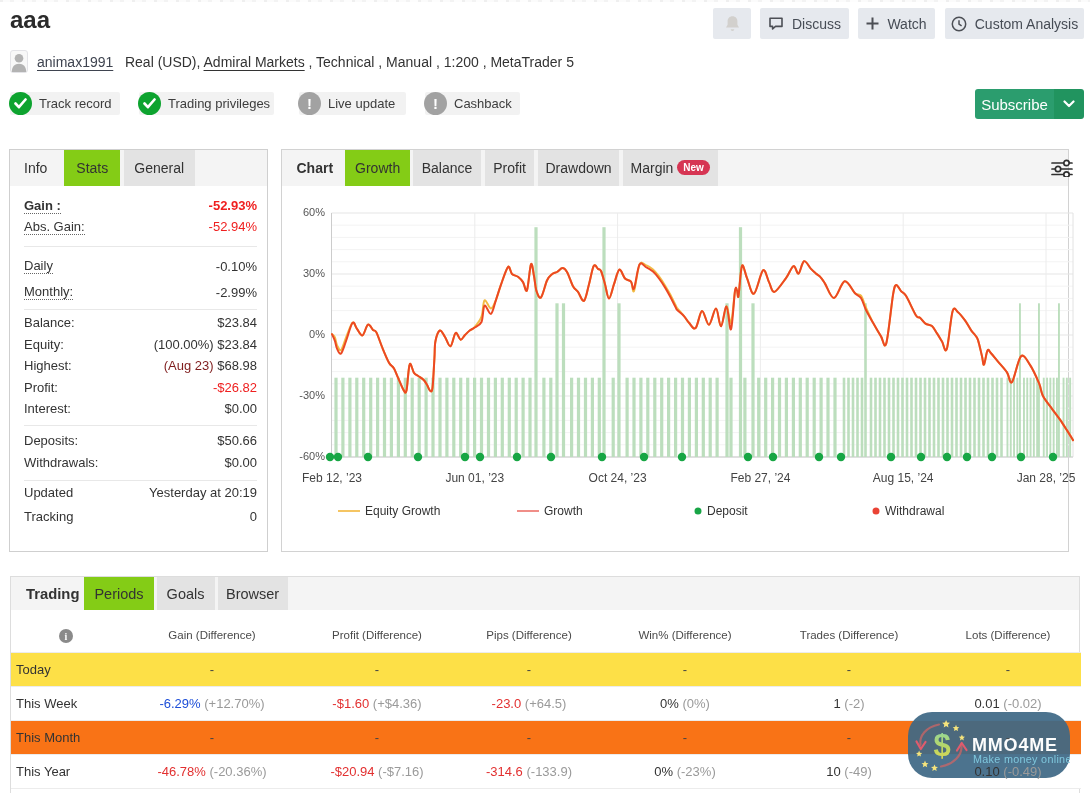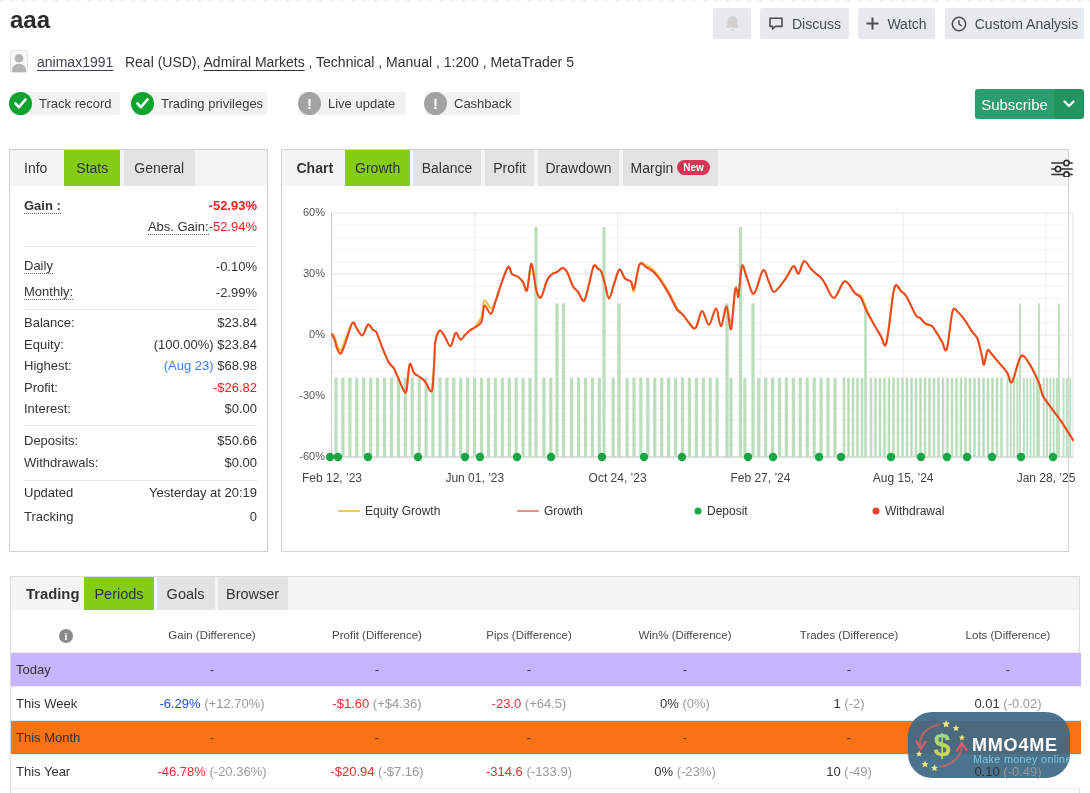--- a/index.html
+++ b/index.html
@@ -57,21 +57,21 @@
 </div>
 
 <div class="pill" style="left:10px;width:110px">
  <span class="cir" style="background:#0da32f">
       <svg width="13" height="11" viewBox="0 0 13 11">
         <path d="M1.5 5.5l3.4 3.7L11.5 1.5" fill="none" stroke="#fff" stroke-width="2.6" stroke-linecap="round" stroke-linejoin="round"></path>
       </svg>
     </span>
  Track record
 </div>
-<div class="pill" style="left:132px;width:135px">
+<div class="pill" style="left:139px;width:135px">
  <span class="cir" style="background:#0da32f">
       <svg width="13" height="11" viewBox="0 0 13 11">
         <path d="M1.5 5.5l3.4 3.7L11.5 1.5" fill="none" stroke="#fff" stroke-width="2.6" stroke-linecap="round" stroke-linejoin="round"></path>
       </svg>
     </span>
  Trading privileges
 </div>
 <div class="pill" style="left:299px;width:107px">
  <span class="cir" style="background:#a2a2a2;color:#fff;font-weight:bold;font-size:15px">!</span>
  Live update
@@ -95,40 +95,40 @@
   <div class="tab" style="padding:0 17px 0 14px;">Info</div>
   <div class="tab on" style="padding:0 12px">Stats</div>
   <div class="tab gr" style="margin-left:3.5px;padding:0 10.5px">General</div>
  </div>
  <div style="font-size:13px;padding:0 10px 0 14px">
   <div style="padding:9px 0 8px">
 <div style="display:flex;justify-content:space-between;align-items:center;height:21.5px;">
           <b><span style="border-bottom:1px dotted #666;padding-bottom:0px">Gain :</span></b>
           <span><b style="color:#ef2020">-52.93%</b></span>
         </div>
-<div style="display:flex;justify-content:flex-end;align-items:center;height:21.5px;">
+<div style="display:flex;justify-content:space-between;align-items:center;height:21.5px;">
           <span style="border-bottom:1px dotted #666;padding-bottom:0px">Abs. Gain:</span>
           <span><span style="color:#ef2020">-52.94%</span></span>
         </div>
 </div>
       <div style="border-top:1px solid #e8e8e8;padding:9px 0 6px">
 <div style="display:flex;justify-content:space-between;align-items:center;height:21.5px;">
           <span style="border-bottom:1px dotted #666;padding-bottom:0px">Daily</span>
           <span>-0.10%</span>
         </div>
 <div style="height:4.5px"></div>
 <div style="display:flex;justify-content:space-between;align-items:center;height:21.5px;">
           <span style="border-bottom:1px dotted #666;padding-bottom:0px">Monthly:</span>
           <span>-2.99%</span>
         </div>
 </div>
       <div style="border-top:1px solid #e8e8e8;padding:2px 0 5.5px">
 <div style="display:flex;justify-content:space-between;align-items:center;height:21.5px;">Balance:<span>$23.84</span></div>
 <div style="display:flex;justify-content:space-between;align-items:center;height:21.5px;">Equity:<span>(100.00%) $23.84</span></div>
-<div style="display:flex;justify-content:space-between;align-items:center;height:21.5px;">Highest:<span><span style="color:#3b82f6">(Aug 23)</span> $68.98</span></div>
+<div style="display:flex;justify-content:space-between;align-items:center;height:21.5px;">Highest:<span><span style="color:#7f1d1d">(Aug 23)</span> $68.98</span></div>
 <div style="display:flex;justify-content:space-between;align-items:center;height:21.5px;">Profit:<span><span style="color:#ef2020">-$26.82</span></span></div>
 <div style="display:flex;justify-content:space-between;align-items:center;height:21.5px;">Interest:<span>$0.00</span></div>
 </div>
       <div style="border-top:1px solid #e8e8e8;padding:4px 0 6.5px">
 <div style="display:flex;justify-content:space-between;align-items:center;height:21.5px;">Deposits:<span>$50.66</span></div>
 <div style="display:flex;justify-content:space-between;align-items:center;height:21.5px;">Withdrawals:<span>$0.00</span></div>
 </div>
       <div style="border-top:1px solid #e8e8e8;padding:4px 0">
 <div style="display:flex;justify-content:space-between;height:21.5px;">Updated<span>Yesterday at 20:19</span></div>
 <div style="display:flex;justify-content:space-between;align-items:center;height:21.5px;">Tracking<span>0</span></div>
@@ -380,21 +380,21 @@
 <tbody>
         <tr style="height:42px" class="hdr">
 <td style="text-align:center"><span style="display:inline-flex;width:14px;height:14px;border-radius:50%;background:#8a8a8a;color:#fff;font-size:10px;font-weight:bold;align-items:center;justify-content:center;font-family:Liberation Serif">i</span></td>
 <td style="text-align:center;font-size:11.5px;color:#4a4a4a">Gain (Difference)</td>
 <td style="text-align:center;font-size:11.5px;color:#4a4a4a">Profit (Difference)</td>
 <td style="text-align:center;font-size:11.5px;color:#4a4a4a">Pips (Difference)</td>
 <td style="text-align:center;font-size:11.5px;color:#4a4a4a">Win% (Difference)</td>
 <td style="text-align:center;font-size:11.5px;color:#4a4a4a">Trades (Difference)</td>
 <td style="text-align:center;font-size:11.5px;color:#4a4a4a">Lots (Difference)</td>
 </tr>
-<tr style="height:34px;background:#c4b5fd;border-top:1px solid #ececec">
+<tr style="height:34px;background:#fde047;border-top:1px solid #ececec">
 <td style="padding-left:5px;color:#333">Today</td>
 <td style="text-align:center"><span style="position:relative;z-index:6;color:#444">-</span></td>
 <td style="text-align:center"><span style="position:relative;z-index:6;color:#444">-</span></td>
 <td style="text-align:center"><span style="position:relative;z-index:6;color:#444">-</span></td>
 <td style="text-align:center"><span style="position:relative;z-index:6;color:#444">-</span></td>
 <td style="text-align:center"><span style="position:relative;z-index:6;color:#444">-</span></td>
 <td style="text-align:center"><span style="position:relative;z-index:6;color:#444">-</span></td>
 </tr>
 <tr style="height:34px;background:#fff;border-top:1px solid #ececec">
 <td style="padding-left:5px;color:#333">This Week</td>

